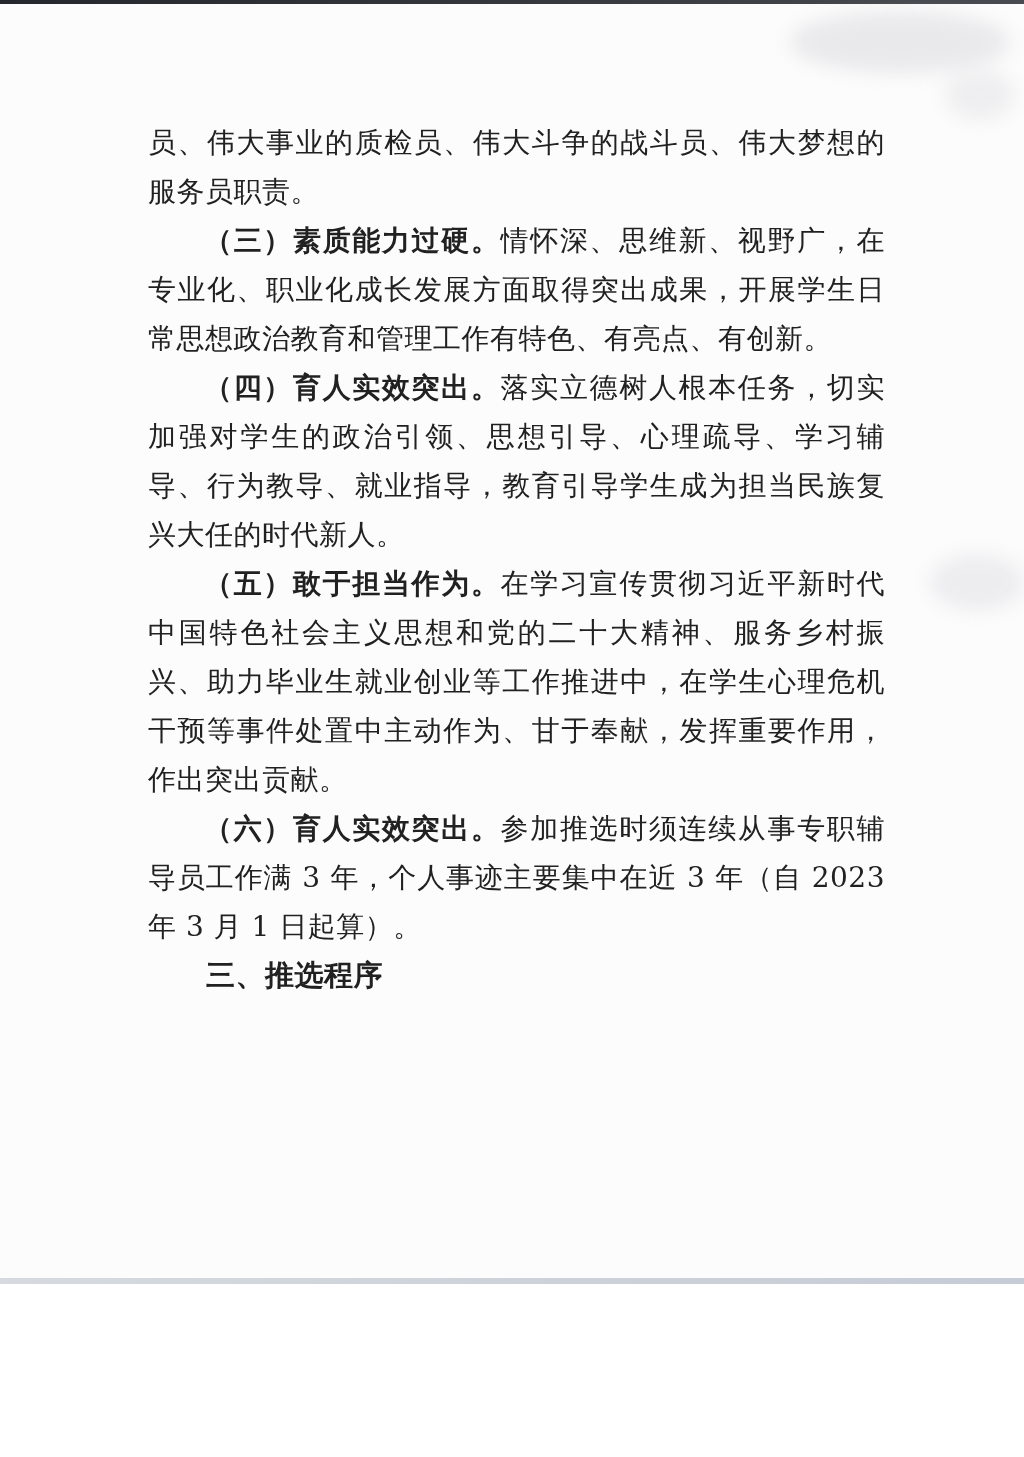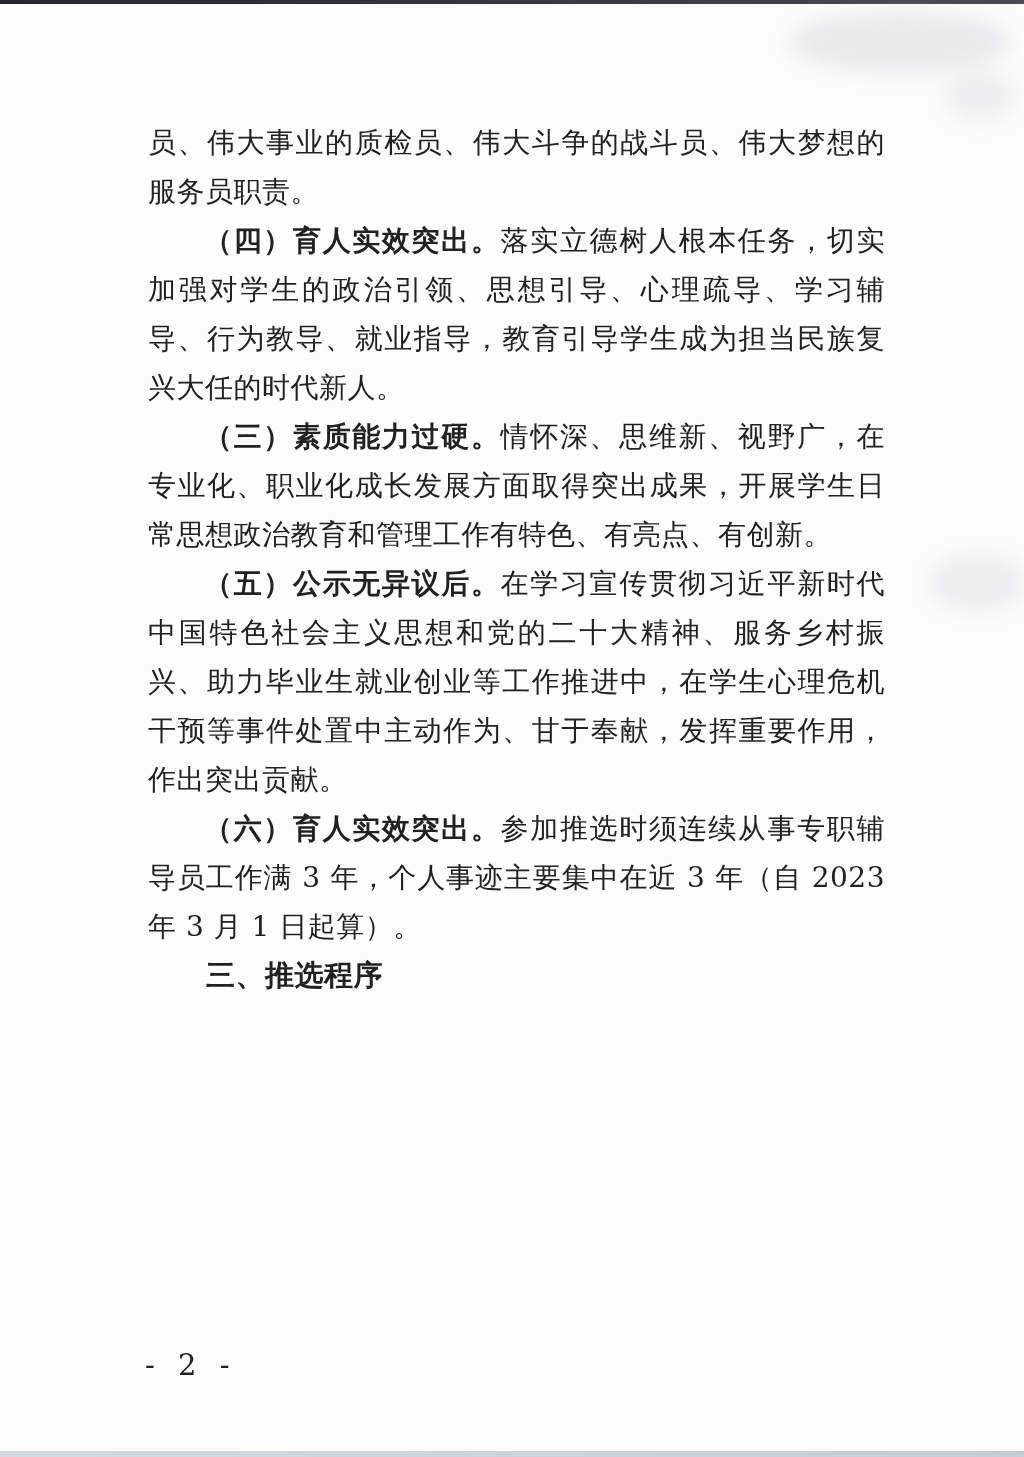--- a/index.html
+++ b/index.html
@@ -1,21 +1,21 @@
 <!DOCTYPE html>
 <html style="--ink: #212121; --paper: #fcfcfc;"><head>
 <meta charset="utf-8">
 <style>
   :root { --ink:#212121; --paper:#fcfcfc; }
   * { box-sizing: border-box; }
   html,body { margin:0; padding:0; }
   body { width:1024px; height:1457px; background:#ffffff; }
 
   .page {
-    position:relative; width:1024px; height:1457px;
+    position:relative; width:1024px; height:1284px;
     background: var(--paper);
     overflow:hidden;
     font-family:"DejaVu Serif","Liberation Serif",serif;
   }
 
   
   .scan-top-edge {
     position:absolute; top:0; left:0; width:100%; height:4px;
     background: linear-gradient(to right,#26262e 0%,#38383f 55%,#4a4a52 100%);
   }
@@ -53,23 +53,23 @@
 <body>
 
 <div class="page">
   <div class="scan-top-edge"></div>
   <div class="smudge smudge-top-right"></div>
   <div class="smudge smudge-corner"></div>
   <div class="smudge smudge-mid-right"></div>
 
   <div class="text-block">
       <p class="">员、伟大事业的质检员、伟大斗争的战斗员、伟大梦想的服务员职责。</p>
+      <p class="indent"><span class="lead">（三）素质能力过硬。</span>情怀深、思维新、视野广，在专业化、职业化成长发展方面取得突出成果，开展学生日常思想政治教育和管理工作有特色、有亮点、有创新。</p>
       <p class="indent"><span class="lead">（四）育人实效突出。</span>落实立德树人根本任务，切实加强对学生的政治引领、思想引导、心理疏导、学习辅导、行为教导、就业指导，教育引导学生成为担当民族复兴大任的时代新人。</p>
-      <p class="indent"><span class="lead">（三）素质能力过硬。</span>情怀深、思维新、视野广，在专业化、职业化成长发展方面取得突出成果，开展学生日常思想政治教育和管理工作有特色、有亮点、有创新。</p>
-      <p class="indent"><span class="lead">（五）公示无异议后。</span>在学习宣传贯彻习近平新时代中国特色社会主义思想和党的二十大精神、服务乡村振兴、助力毕业生就业创业等工作推进中，在学生心理危机干预等事件处置中主动作为、甘于奉献，发挥重要作用，作出突出贡献。</p>
+      <p class="indent"><span class="lead">（五）敢于担当作为。</span>在学习宣传贯彻习近平新时代中国特色社会主义思想和党的二十大精神、服务乡村振兴、助力毕业生就业创业等工作推进中，在学生心理危机干预等事件处置中主动作为、甘于奉献，发挥重要作用，作出突出贡献。</p>
       <p class="indent"><span class="lead">（六）育人实效突出。</span>参加推选时须连续从事专职辅导员工作满 3 年，个人事迹主要集中在近 3 年（自 2023 年 3 月 1 日起算）。</p>
       <p class="heading">三、推选程序</p>
     </div>
 
   <div class="footer">- 2 -</div>
 
   <div class="scan-bottom-edge"></div>
 </div>
 
 </body></html>

